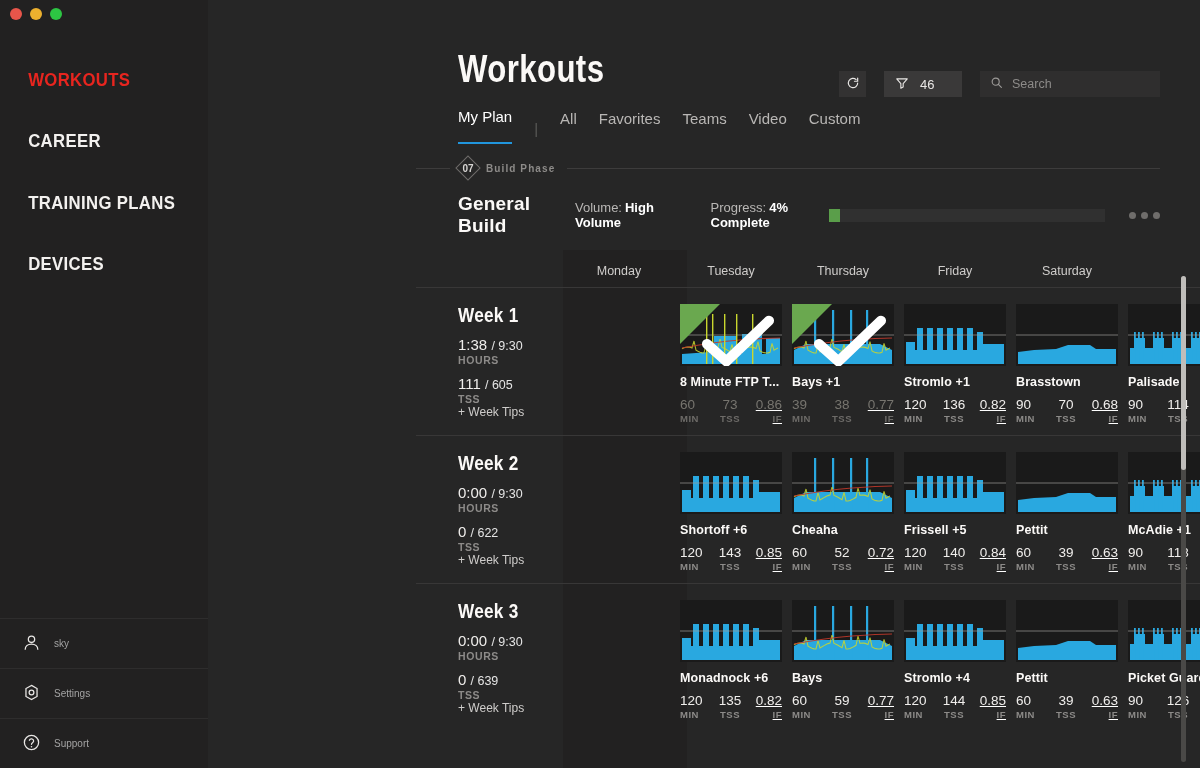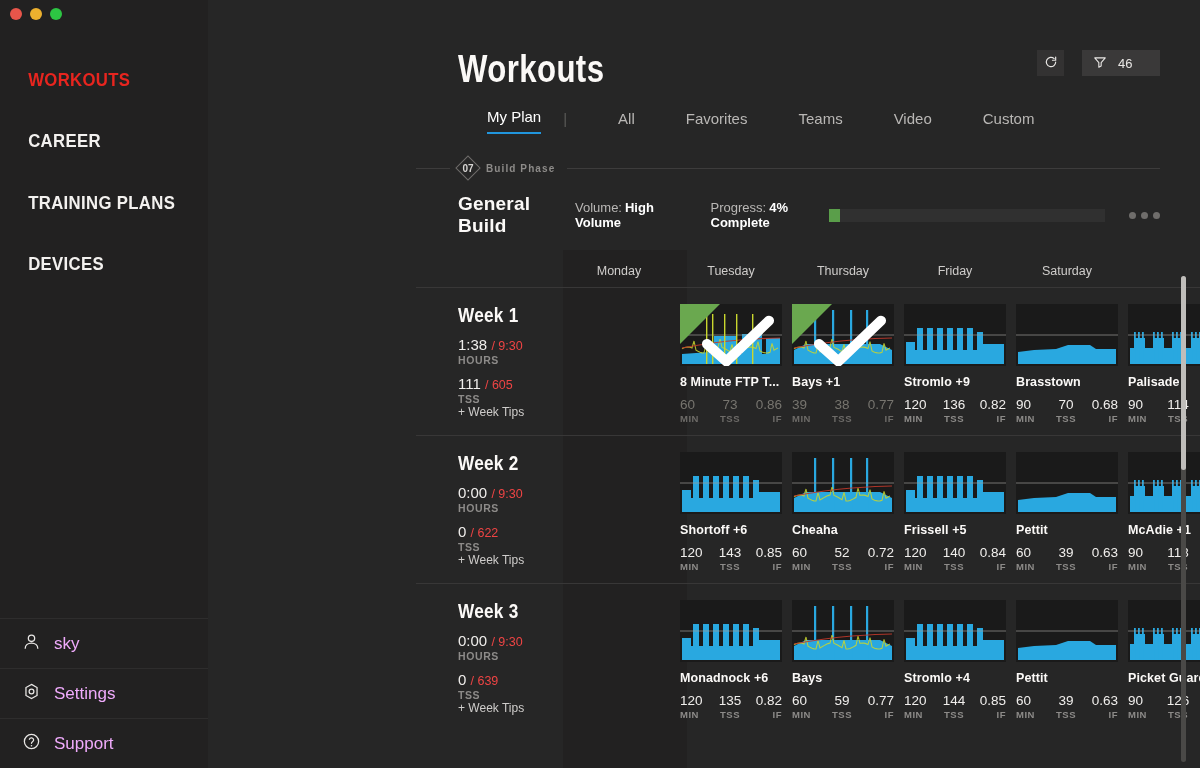--- a/index.html
+++ b/index.html
@@ -31,37 +31,37 @@
     cursor:pointer; line-height:1.55;
   }
   .nav-item.active { color:#e8251f; }
   .nav-sp { height:14px; }
 
   .nav-bottom { position:absolute; left:0; bottom:0; width:208px; }
   .nav-b-item {
     display:flex; align-items:center; gap:13px;
     height:50px; padding-left:22px;
     border-top:1px solid #2e2d2d;
-    font-size:17px; color:#f0abfc; cursor:pointer;
+    font-size:10px; color:#a3a3a3; cursor:pointer;
   }
   .nav-b-item svg { flex:0 0 auto; }
 
   
   .main { flex:1; height:768px; background:#262626; position:relative; overflow:hidden; }
 
   .head { position:relative; height:250px; }
   .page-title {
     position:absolute; left:250px; top:48px;
     font-size:38px; font-weight:bold; letter-spacing:.5px;
     font-family:"Liberation Sans Narrow","Liberation Sans", sans-serif;
     transform:scaleX(.82); transform-origin:left center;
     color:#fbf9f7;
   }
 
-  .head-tools { position:absolute; right:40px; top:50px; display:flex; align-items:center; gap:18px; }
+  .head-tools { position:absolute; right:40px; top:71px; display:flex; align-items:center; gap:18px; }
   .icon-btn {
     width:27px; height:26px; background:#333232; border:none;
     display:flex; align-items:center; justify-content:center; cursor:pointer;
   }
   .filter-btn {
     height:26px; min-width:78px; background:#3a3939; border:none;
     display:flex; align-items:center; gap:11px; padding:0 13px 0 11px;
     color:#e9e7e5; font-size:13px; cursor:pointer;
   }
   .search-box {
@@ -70,21 +70,21 @@
   }
   .search-box input {
     background:transparent; border:none; outline:none;
     color:#cfcdcb; font-size:12.5px; width:100%;
     font-family:"Liberation Sans", sans-serif;
   }
   .search-box input::placeholder { color:#8d8b89; }
 
   .tabs { position:absolute; left:250px; top:108px; display:flex; align-items:flex-end; gap:0; }
   .tab {
-    font-size:15px; color:#b9b7b5; cursor:pointer; padding-bottom:7px; margin-right:22px;margin-left:29px;
+    font-size:15px; color:#b9b7b5; cursor:pointer; padding-bottom:17px; margin-right:22px;
   }
   .tab.active { color:#fff; border-bottom:2px solid #2196dd; }
   .tab-div { color:#5a5957; margin-right:22px; padding-bottom:7px; font-size:15px; }
 
   .phase-row { position:absolute; left:208px; right:0; top:157px; display:flex; align-items:center; }
   .phase-line-l { width:34px; height:1px; background:#3d3c3c; }
   .phase-badge {
     width:22px; height:22px; margin:0 7px; position:relative; flex:0 0 22px;
   }
   .phase-badge i {
@@ -119,21 +119,21 @@
 
   .week { position:relative; border-top:1px solid #383737; display:flex; padding-left:42px; height:148px; }
   .wk-info { flex:0 0 105px; padding-top:16px; position:relative; }
   .wk-title {
     font-size:20px; font-weight:bold; color:#fbf9f7; letter-spacing:.3px;
     font-family:"Liberation Sans Narrow","Liberation Sans", sans-serif;
     transform:scaleX(.86); transform-origin:left center;
   }
   .wk-stat { margin-top:9px; }
   .wk-stat .v { font-size:15px; color:#efedeb; }
-  .wk-stat .v small { font-size:12.5px; color:#ef4444; }
+  .wk-stat .v small { font-size:12.5px; color:#e5e5e5; }
   .wk-stat .l { font-size:10.5px; font-weight:bold; letter-spacing:.6px; color:#8d8b89; margin-top:1px; }
   .wk-tips {
     position:absolute; bottom:16px; left:0; font-size:12px; color:#cfcdcb; cursor:pointer;
   }
 
   .cell { flex:0 0 112px; padding-top:16px; display:flex; justify-content:center; }
   .card { width:102px; cursor:pointer; }
   .thumb {
     position:relative; width:102px; height:62px; background:#1a1a1a; overflow:hidden;
   }
@@ -150,21 +150,21 @@
     white-space:nowrap; overflow:hidden; text-overflow:ellipsis; letter-spacing:.1px;
   }
   .card.done .card-name { color:#fbf9f7; }
   .stats { margin-top:8px; display:flex; }
   .st { flex:1; }
   .st .n { font-size:13.5px; color:#f0eeec; }
   .st .u { font-size:9.5px; font-weight:bold; letter-spacing:.5px; color:#8d8b89; margin-top:1px; }
   .card.done .st .n { color:#77756f; }
   .card.done .st .u { color:#6d6b68; }
   .st.c2 { text-align:center; margin-left:-2px; }
-  .st.c3 { text-align:right; }
+  .st.c3 { text-align:right;text-decoration:underline; }
 
   .scrollbar { position:absolute; right:14px; top:26px; bottom:6px; width:5px; }
   .sb-track { position:absolute; inset:0; background:#4a4947; border-radius:3px; }
   .sb-thumb { position:absolute; left:0; top:0; width:5px; height:40%; background:#bfbdba; border-radius:3px; cursor:pointer; }
 </style>
 </head>
 <body>
 
 <div class="app">
 
@@ -232,20 +232,29 @@
           </span>
         </button>
         <button class="filter-btn">
           <span>
             <svg width="14" height="14" viewBox="0 0 24 24" fill="none" stroke="#e9e7e5" stroke-width="1.9" stroke-linejoin="round">
               <path d="M3 5h18l-7 8v6l-4 2v-8z"></path>
             </svg>
           </span>
           <span>46</span>
         </button>
+        <div class="search-box">
+          <span>
+            <svg width="13" height="13" viewBox="0 0 24 24" fill="none" stroke="#9b9997" stroke-width="2.1" stroke-linecap="round">
+              <circle cx="10.5" cy="10.5" r="6.5"></circle>
+                <path d="M15.5 15.5L21 21"></path>
+            </svg>
+          </span>
+          <input type="text" placeholder="Search" style="">
+        </div>
       </div>
 
       <div class="tabs">
         <div class="tab active">My Plan</div>
         <div class="tab-div">|</div>
         <div class="tab">All</div>
         <div class="tab">Favorites</div>
         <div class="tab">Teams</div>
         <div class="tab">Video</div>
         <div class="tab">Custom</div>
@@ -398,21 +407,21 @@
                     <rect x="53" y="24" width="6" height="36" fill="#29a8e0"></rect>
                     <rect x="63" y="24" width="6" height="36" fill="#29a8e0"></rect>
                     <rect x="73" y="28" width="6" height="32" fill="#29a8e0"></rect>
                     <rect x="79" y="40" width="21" height="20" fill="#29a8e0"></rect>
                     <rect x="2" y="46" width="98" height="14" fill="#29a8e0"></rect>
       <line x1="0" y1="31" x2="102" y2="31" stroke="#9b9997" stroke-width="1" opacity=".7"></line>
 
     </svg>
 
         </div>
-        <div class="card-name">Stromlo +9</div>
+        <div class="card-name">Stromlo +1</div>
         <div class="stats">
           <div class="st">
             <div class="n">120</div>
             <div class="u">MIN</div>
           </div>
           <div class="st c2">
             <div class="n">136</div>
             <div class="u">TSS</div>
           </div>
           <div class="st c3">

